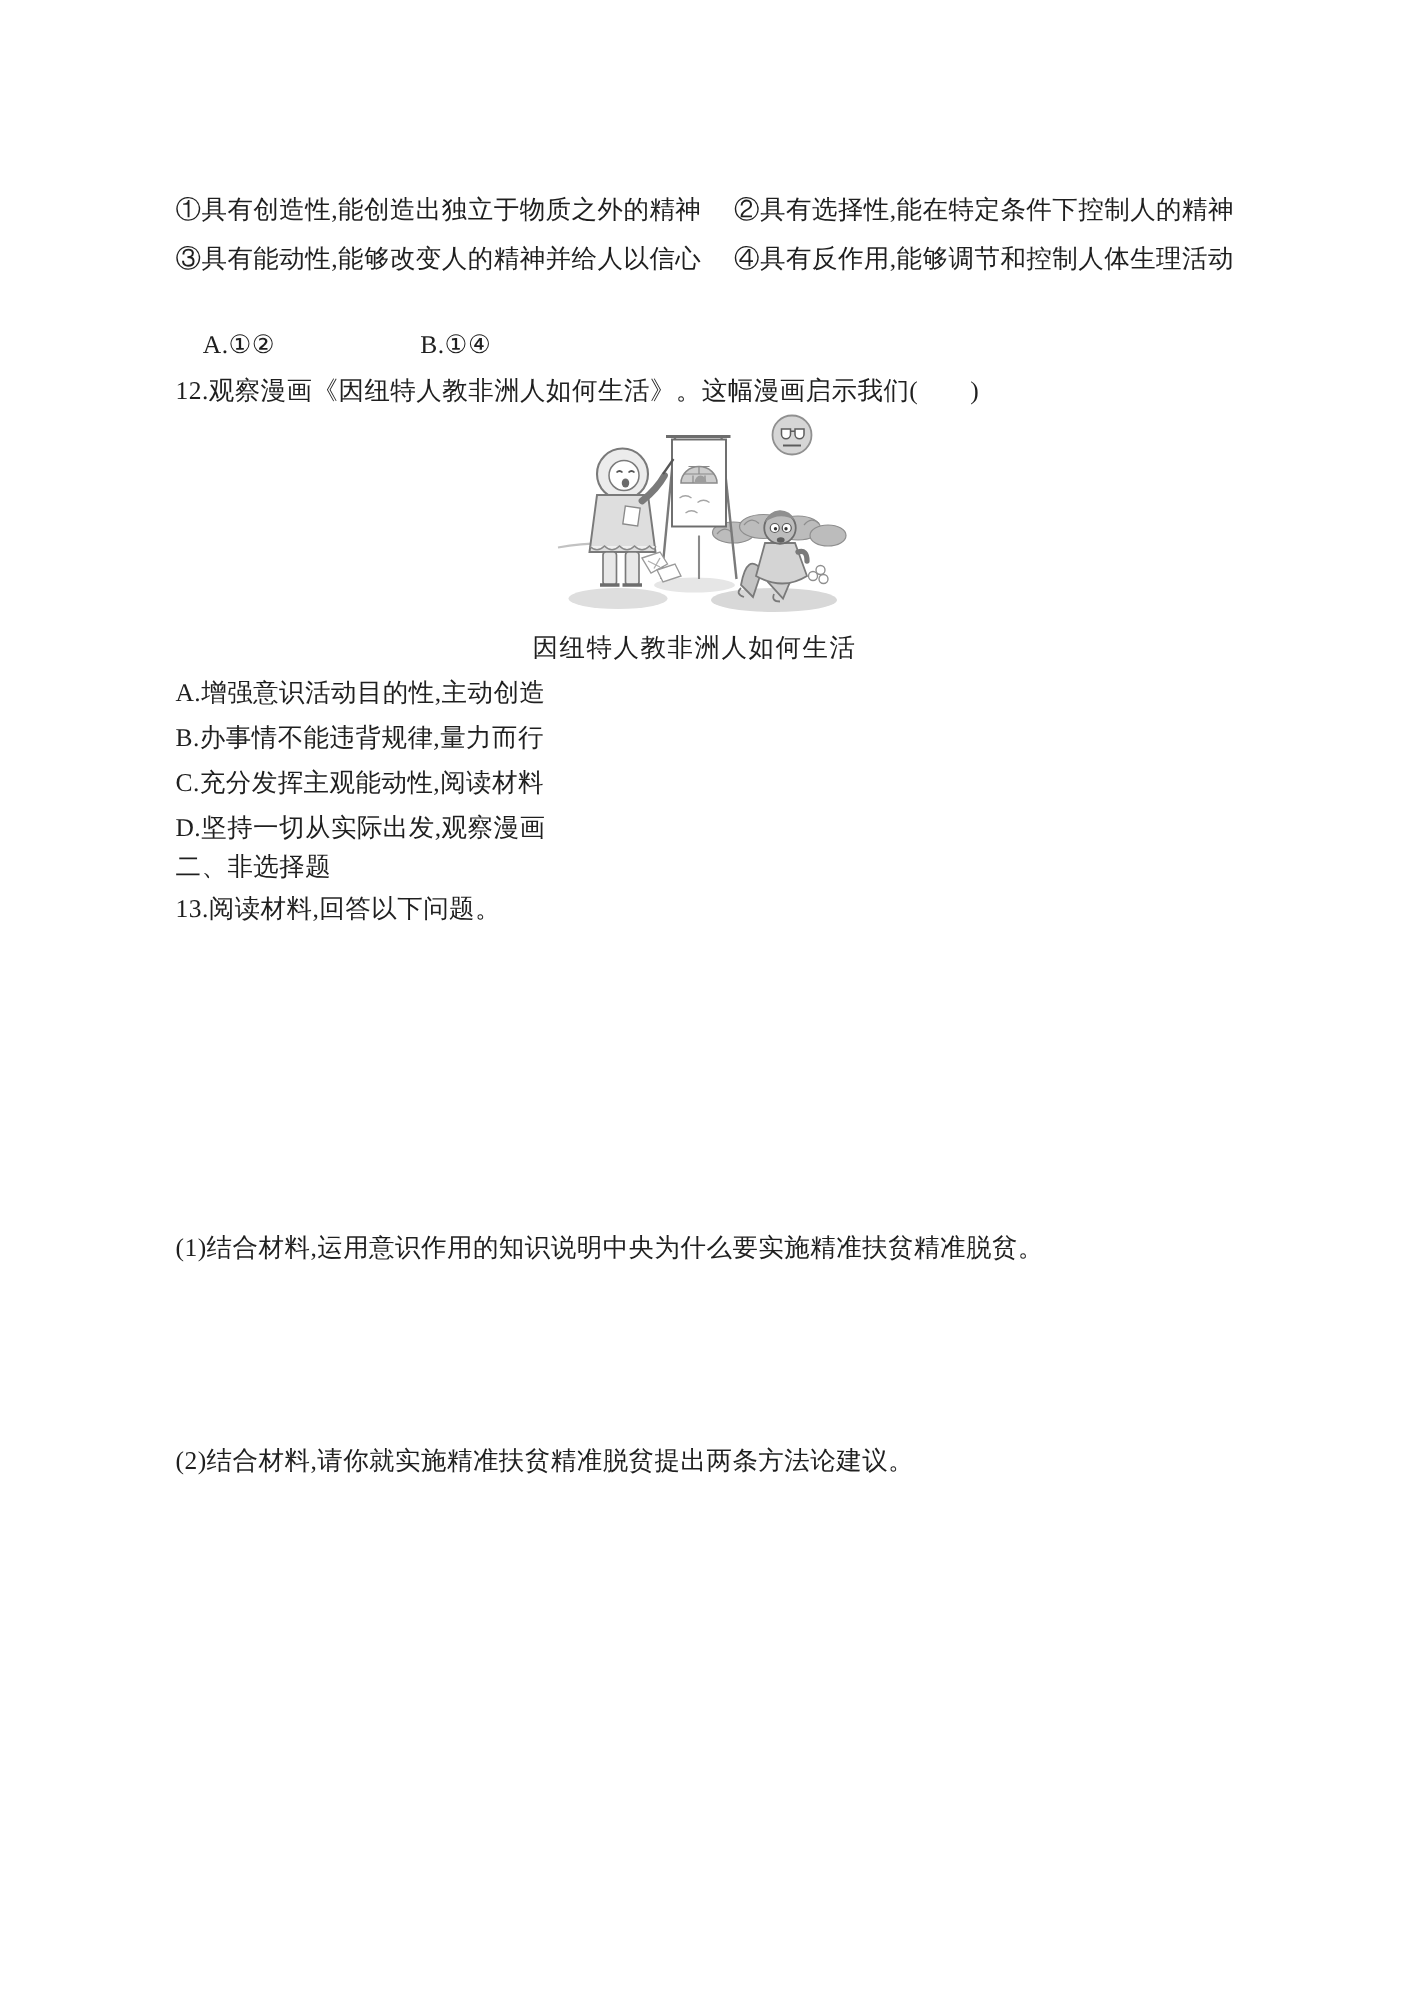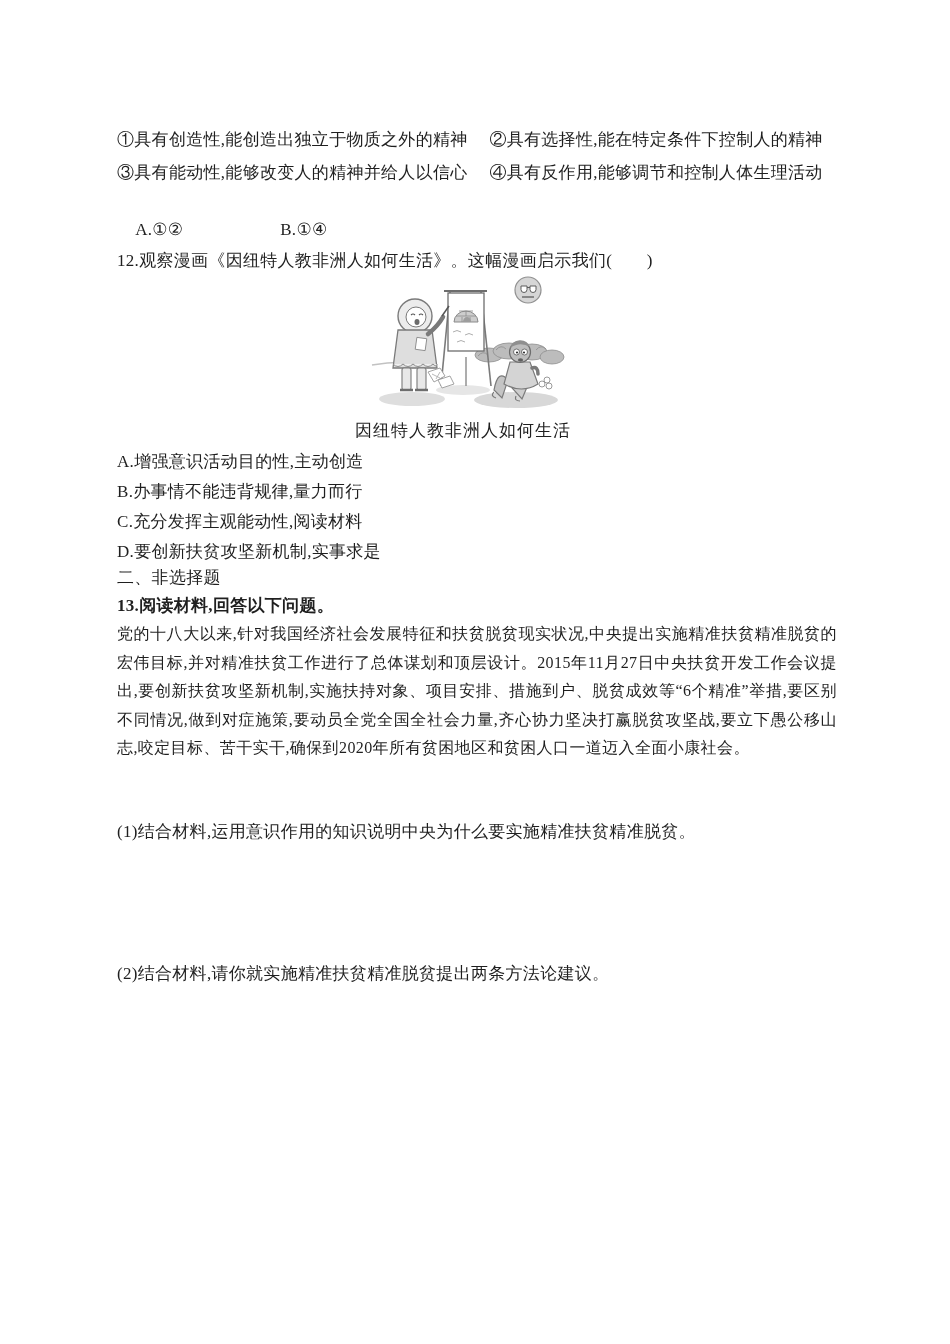--- a/index.html
+++ b/index.html
@@ -23,21 +23,21 @@
 
   .figure-wrap { top: 272px; text-align: center; margin: 0; }
   .cartoon-box { display: inline-block; width: 196px; height: 140px; margin-left: -18px; }
   .fig-caption { font-size: 17px; margin-top: 3px; letter-spacing: 1px; margin-left: -28px; }
 
   .q12-a { top: 450px; }
   .q12-b { top: 480px; }
   .q12-c { top: 510px; }
   .q12-d { top: 540px; }
   .sec2  { top: 566px; }
-  .q13-intro { top: 594px; font-weight: bold; }
+  .q13-intro { top: 594px; }
 
   .material {
     top: 620px;
     font-size: 16px;
     line-height: 28.5px;
     text-align: justify;
     letter-spacing: 0.4px;
   }
   .q13-sub1 { top: 790px; margin-top: 30px; }
   .q13-sub2 { top: 962px; }
@@ -143,24 +143,23 @@
         <circle cx="177" cy="108" r="3"></circle>
         <circle cx="179" cy="114" r="3"></circle>
       </g>
     </svg>
     <figcaption class="fig-caption">因纽特人教非洲人如何生活</figcaption>
   </figure>
 
   <div class="abs line q12-a">A.增强意识活动目的性,主动创造</div>
   <div class="abs line q12-b">B.办事情不能违背规律,量力而行</div>
   <div class="abs line q12-c">C.充分发挥主观能动性,阅读材料</div>
-  <div class="abs line q12-d">D.要创新扶贫攻坚新机制,实事求是</div>
+  <div class="abs line q12-d">D.坚持一切从实际出发,观察漫画</div>
 
   <div class="abs line sec2">二、非选择题</div>
   <div class="abs line q13-intro">13.阅读材料,回答以下问题。</div>
 
-  <div class="abs material">党的十八大以来,针对我国经济社会发展特征和扶贫脱贫现实状况,中央提出实施精准扶贫精准脱贫的宏伟目标,并对精准扶贫工作进行了总体谋划和顶层设计。2015年11月27日中央扶贫开发工作会议提出,要创新扶贫攻坚新机制,实施扶持对象、项目安排、措施到户、脱贫成效等“6个精准”举措,要区别不同情况,做到对症施策,要动员全党全国全社会力量,齐心协力坚决打赢脱贫攻坚战,要立下愚公移山志,咬定目标、苦干实干,确保到2020年所有贫困地区和贫困人口一道迈入全面小康社会。</div>
 
   <div class="abs line q13-sub1">(1)结合材料,运用意识作用的知识说明中央为什么要实施精准扶贫精准脱贫。</div>
   <div class="abs line q13-sub2">(2)结合材料,请你就实施精准扶贫精准脱贫提出两条方法论建议。</div>
 
   <div class="page-num">3</div>
 </div>
 
 </body></html>

